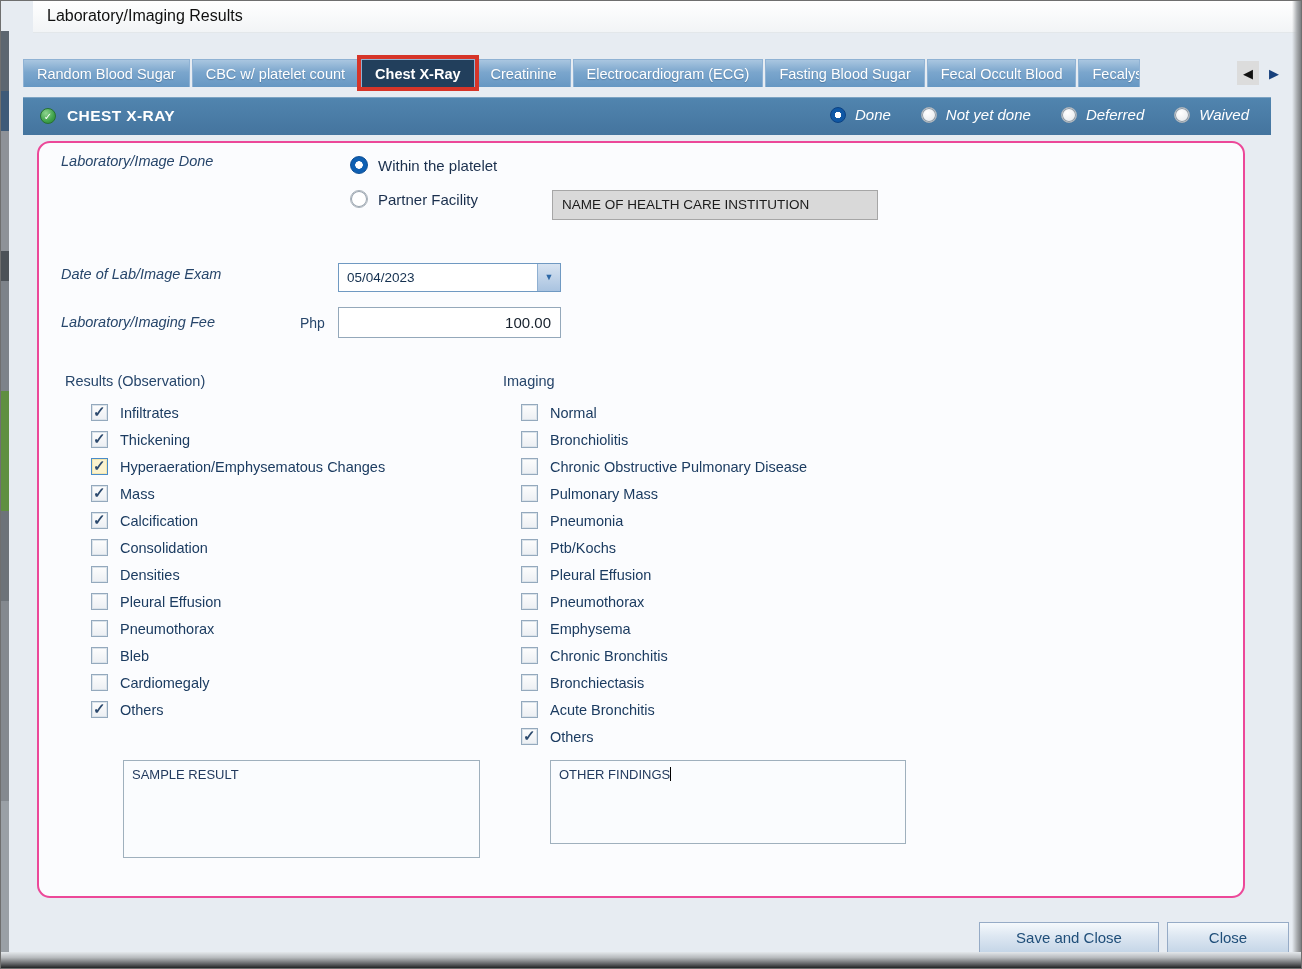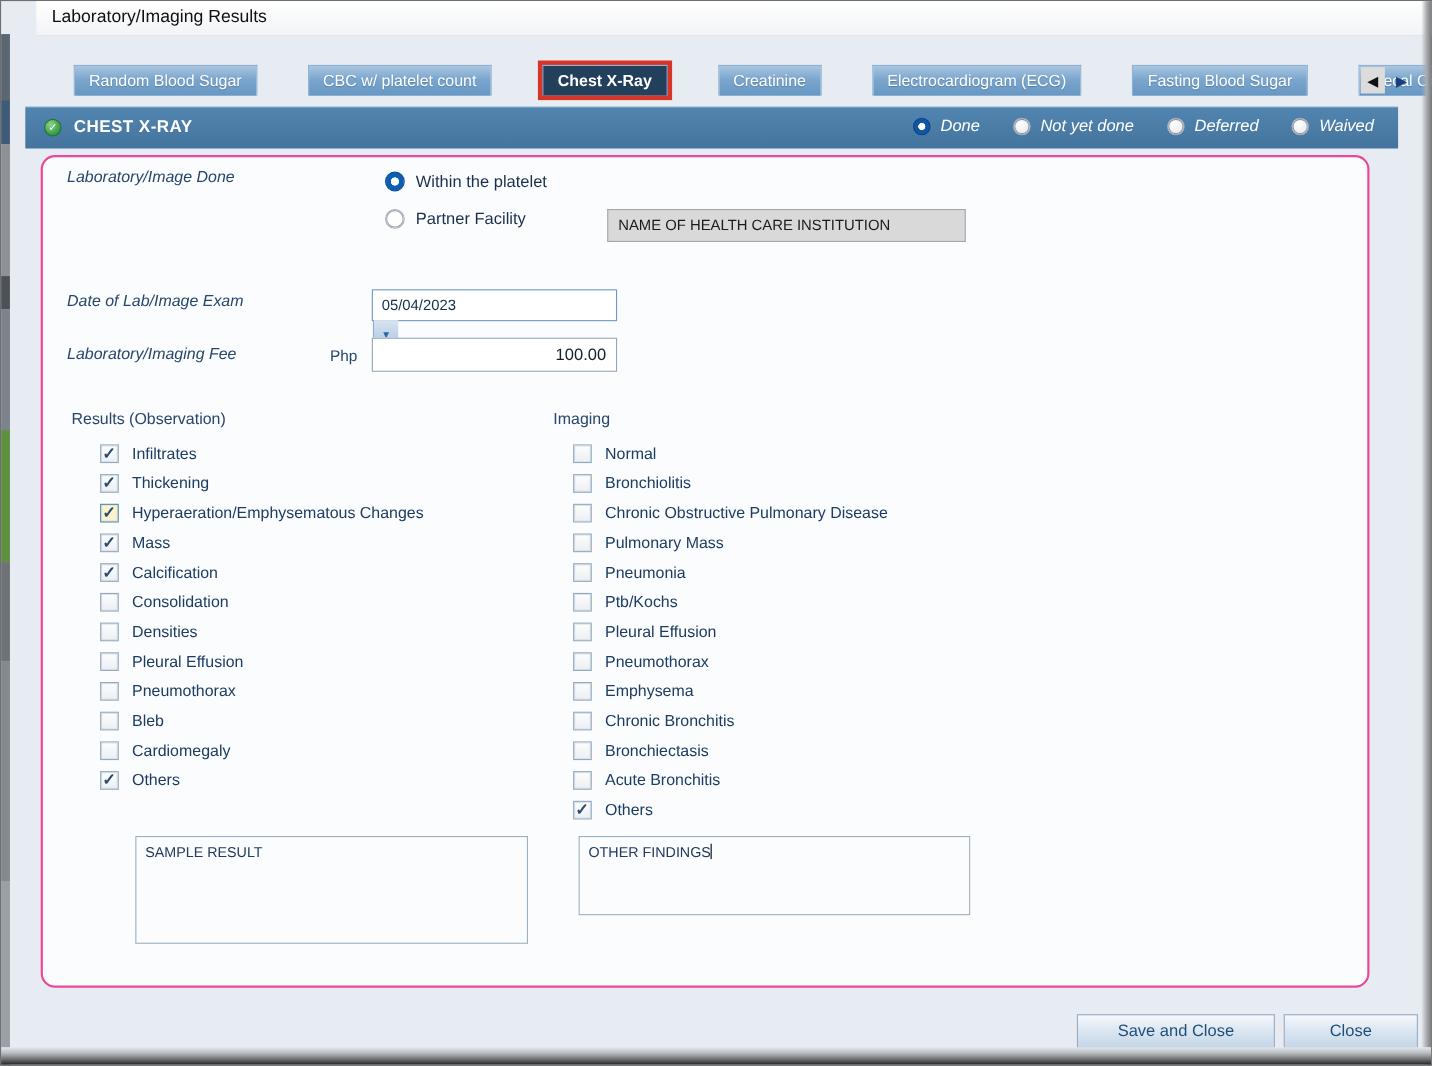--- a/index.html
+++ b/index.html
@@ -22,21 +22,21 @@
   }
   .title-text { position:absolute; left:14px; top:6px; font-size:16px; color:#101010; }
   .close-x { position:absolute; right:14px; top:5px; font-size:19px; color:#1b1b1b; cursor:default; line-height:22px; }
 
   
   .tabstrip { position:absolute; left:22px; top:58px; height:28px; display:flex; z-index:3; }
   .tab {
     height:28px; line-height:28px; padding:0 13px; margin-right:2px;
     background:linear-gradient(180deg,#a9c6e0 0%,#7ba6cd 45%,#6697c3 100%);
     color:#ffffff; font-size:14.5px; white-space:nowrap; cursor:default;
-    border:1px solid #8fb2d4; border-bottom:none; text-shadow:0 1px 1px rgba(40,70,100,.35);margin-left:44px;
+    border:1px solid #8fb2d4; border-bottom:none; text-shadow:0 1px 1px rgba(40,70,100,.35);
   }
   .tab.selected {
     background:#223f5c; font-weight:bold; text-shadow:none;
     outline:4px solid #d63529; outline-offset:0; z-index:4; position:relative;
   }
   .tab.clipped { max-width:62px; overflow:hidden; }
   .tab-scroll { position:absolute; top:60px; z-index:5; height:24px; display:flex; align-items:center; }
   .scroll-left { left:1236px; width:22px; justify-content:center; background:#dcdcdc; color:#111; font-size:13px; }
   .scroll-right { left:1262px; width:22px; justify-content:center; color:#17407c; font-size:13px; }
 
@@ -79,21 +79,21 @@
     border:1px solid #0a4c93; box-shadow:none; width:18px; height:18px;
   }
   .disabled-input {
     position:absolute; left:513px; top:47px; width:326px; height:30px;
     background:#d9d9d9; border:1px solid #a6a6a6; color:#1b1b1b;
     font-size:13.5px; line-height:28px; padding-left:9px; overflow:hidden; white-space:nowrap;
   }
 
   .combo {
     position:absolute; left:299px; top:120px; width:223px; height:29px;
-    background:#ffffff; border:1px solid #6f99c2; display:flex;flex-direction:column;
+    background:#ffffff; border:1px solid #6f99c2; display:flex;
   }
   .combo-value { flex:1; font-size:13.5px; color:#14304f; line-height:27px; padding-left:8px; }
   .combo-btn {
     width:23px; height:100%; background:linear-gradient(#d7e3f1,#a9c3e0);
     border-left:1px solid #8fb0d2; color:#2c67a5; font-size:9px; text-align:center; line-height:27px; cursor:default;
   }
   .fee-input {
     position:absolute; left:299px; top:164px; width:223px; height:31px;
     background:#ffffff; border:1px solid #94a8ba; font-size:15px; color:#16202c;
     text-align:right; line-height:29px; padding-right:9px;
@@ -381,21 +381,21 @@
         <div class="cb-row">
           <span class="cb"></span>
           <span class="cb-label">Acute Bronchitis</span>
         </div>
 
         <div class="cb-row">
           <span class="cb checked"></span>
           <span class="cb-label">Others</span>
         </div>
       </div>
-    <div class="note-box" style="left:487px; top:617px; width:356px; height:72px;">
+    <div class="note-box" style="left:511px; top:617px; width:356px; height:84px;">
       <span>OTHER FINDINGS</span><span class="caret"></span>
     </div>
 
   </div>
 
   <div class="btn btn-save">Save and Close</div>
   <div class="btn btn-close">Close</div>
 
   <div class="right-shadow"></div>
   <div class="bottom-shadow"></div>

